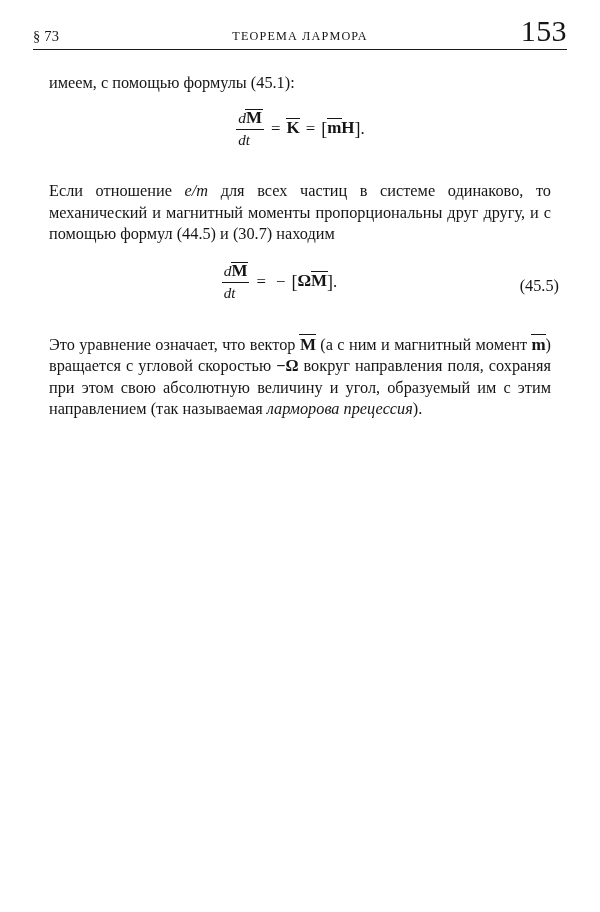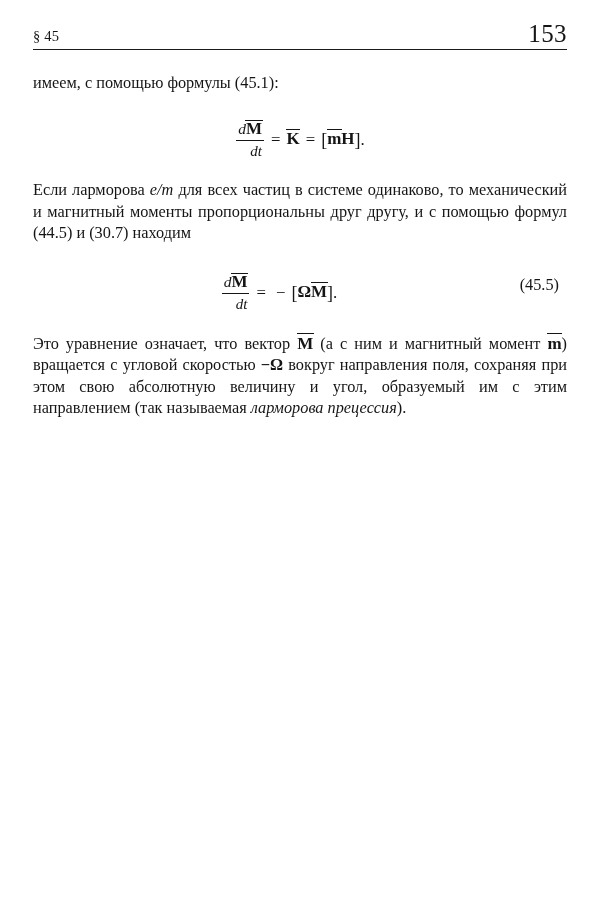--- a/index.html
+++ b/index.html
@@ -53,32 +53,32 @@
     bottom: 5px;
     text-align: center;
     font-size: 12.2px;
     letter-spacing: 1.15px;
     text-transform: uppercase;
   }
   .runhead-right {
     position: absolute;
     right: 0;
     bottom: 1px;
-    font-size: 25px;
+    font-size: 30px;
     letter-spacing: 0.4px;
   }
 
   
   .para {
     font-size: 16.3px;
     line-height: 21.3px;
     text-align: justify;
     text-justify: inter-word;
     hyphens: none;
-    margin: 0;
+    margin: 16px;
   }
   .para.first { margin-top: 22px; }
   .para.second { margin-top: 21px; }
   .para.third { margin-top: 21px; }
 
   .it { font-style: italic; }
   .bf { font-weight: bold; }
 
   
   .ovl {
@@ -117,24 +117,24 @@
   .math {
     display: inline-block;
     vertical-align: middle;
     font-size: 16.8px;
   }
 
   
   .frac {
     display: inline-block;
     vertical-align: middle;
-    text-align: right;
+    text-align: left;
     position: relative;
     top: -1px;
-    margin: 12px 1px;
+    margin: 0 1px;
   }
   .frac .num {
     display: block;
     font-size: 15.5px;
     padding: 0 2px 1px 2px;
     line-height: 1.08;
   }
   .frac .bar {
     display: block;
     height: 1.15px;
@@ -177,33 +177,34 @@
     font-size: 16.3px;
   }
 </style>
 </head>
 <body>
 
 <div class="page">
   <div class="content">
 
     <div class="runhead">
-      <span class="runhead-left">§ 45</span>
+      <span class="runhead-left">§ 73</span>
+      <span class="runhead-center">ТЕОРЕМА ЛАРМОРА</span>
       <span class="runhead-right">153</span>
     </div>
 
     <p class="para first"><span>имеем, с помощью формулы (45.1):</span></p>
 
     <div class="eqrow eq1">
       <div class="eqbody">
         <span class="math"><span class="frac"><span class="num"><span class="it">d</span><span class="ovl vecb">M</span></span><span class="bar"></span><span class="den it">dt</span></span><span class="op">=</span><span class="ovl vecb">K</span><span class="op">=</span><span class="brk">[</span><span class="ovl vecb">m</span><span class="vecb">H</span><span class="brk">]</span><span class="dot-after">.</span></span>
       </div>
     </div>
 
-    <p class="para second"><span>Если ларморова </span><span class="it">e/m</span><span> для всех частиц в системе одинаково, то механический и магнитный моменты пропорциональны друг другу, и с помощью формул (44.5) и (30.7) находим</span></p>
+    <p class="para second"><span>Если отношение </span><span class="it">e/m</span><span> для всех частиц в системе одинаково, то механический и магнитный моменты пропорциональны друг другу, и с помощью формул (44.5) и (30.7) находим</span></p>
 
     <div class="eqrow eq2">
       <div class="eqbody">
         <span class="math"><span class="frac"><span class="num"><span class="it">d</span><span class="ovl vecb">M</span></span><span class="bar"></span><span class="den it">dt</span></span><span class="op">=</span><span class="opneg">−</span><span class="brk">[</span><span class="vecb">Ω</span><span class="ovl vecb">M</span><span class="brk">]</span><span class="dot-after">.</span></span>
       </div>
       <span class="eqnum">(45.5)</span>
     </div>
 
     <p class="para third"><span>Это уравнение означает, что вектор </span><span class="ovl vecb">M</span><span> (а с ним и магнитный момент </span><span class="ovl vecb">m</span><span>) вращается с угловой скоростью </span><span class="bf">−Ω</span><span> вокруг направления поля, сохраняя при этом свою абсолютную величину и угол, образуемый им с этим направлением (так называемая </span><span class="it">ларморова прецессия</span><span>).</span></p>
 

